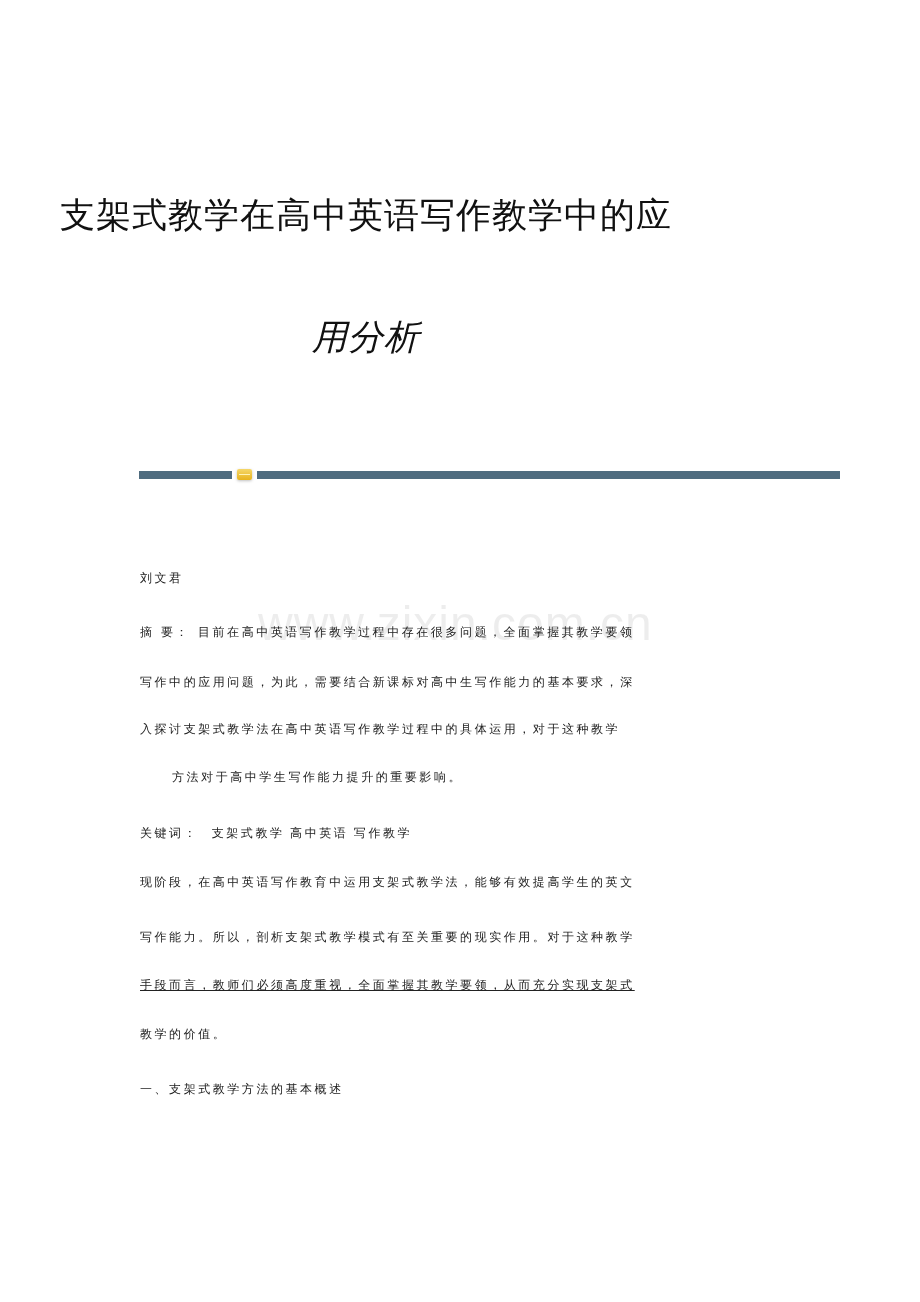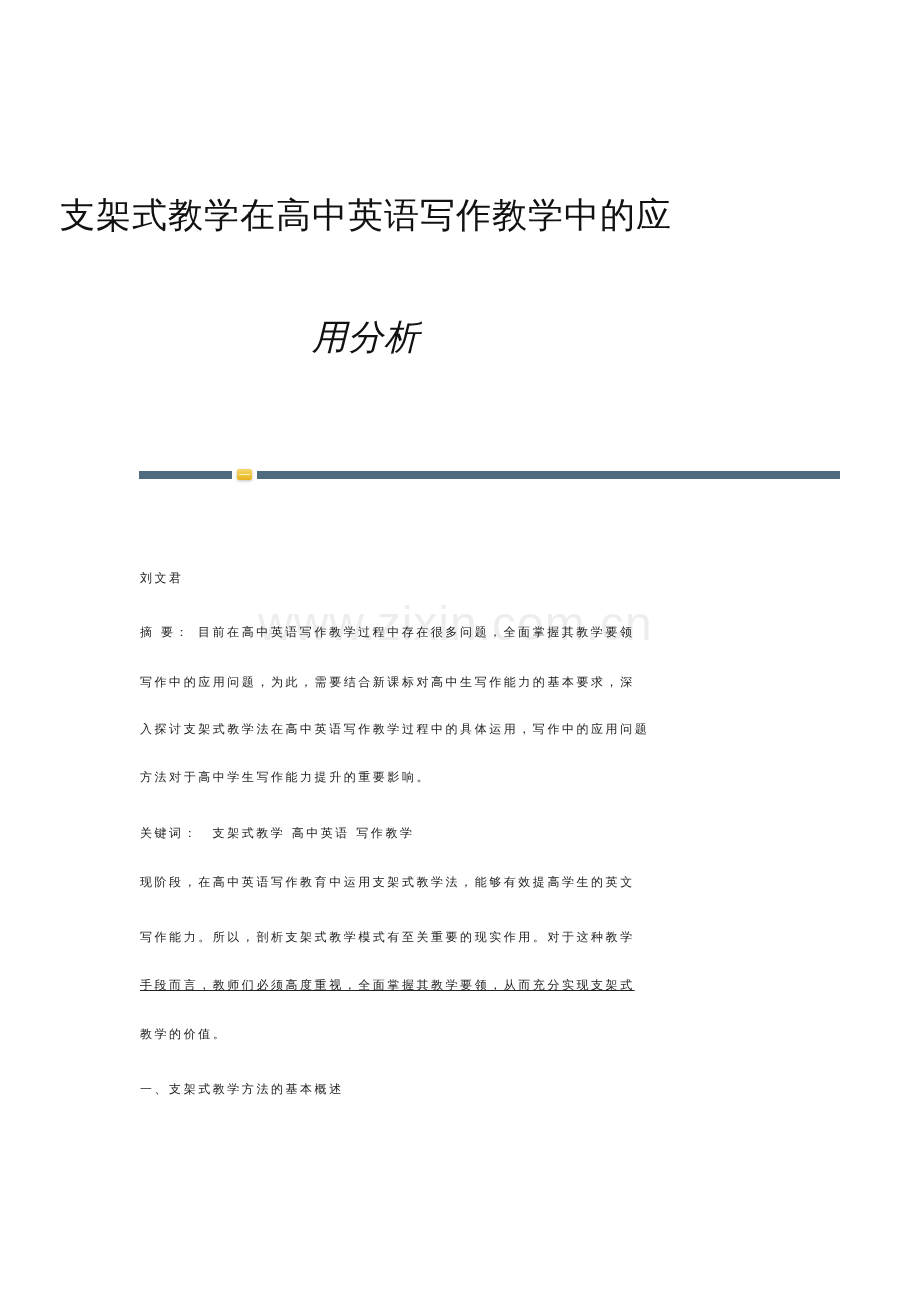--- a/index.html
+++ b/index.html
@@ -49,24 +49,24 @@
   </div>
 
   <div class="watermark">www.zixin.com.cn</div>
 
   <div class="line" style="top:570px;">刘文君</div>
 
   <div class="line" style="top:624px;">
     <span>摘 要：</span><span class="label-gap"></span><span>目前在高中英语写作教学过程中存在很多问题，全面掌握其教学要领</span>
   </div>
   <div class="line" style="top:674px;">写作中的应用问题，为此，需要结合新课标对高中生写作能力的基本要求，深</div>
-  <div class="line" style="top:721px;">入探讨支架式教学法在高中英语写作教学过程中的具体运用，写作中的应用问题</div>
-  <div class="line" style="top:769px;">方法对于高中学生写作能力提升的重要影响。</div>
+  <div class="line" style="top:721px;">入探讨支架式教学法在高中英语写作教学过程中的具体运用，对于这种教学</div>
+  <div class="line" style="top:769px;margin-left:32px;">方法对于高中学生写作能力提升的重要影响。</div>
 
-  <div class="line" style="top:825px;">
+  <div class="line" style="top:825px;font-family:Liberation Serif, serif;">
     <span>关键词：</span><span class="label-gap"></span>
     <span>支架式教学</span>
     <span>高中英语</span>
     <span>写作教学</span>
   </div>
 
   <div class="line" style="top:874px;text-align:center;">现阶段，在高中英语写作教育中运用支架式教学法，能够有效提高学生的英文</div>
   <div class="line" style="top:929px;">写作能力。所以，剖析支架式教学模式有至关重要的现实作用。对于这种教学</div>
   <div class="line" style="top:977px;text-decoration:underline;">手段而言，教师们必须高度重视，全面掌握其教学要领，从而充分实现支架式</div>
   <div class="line" style="top:1026px;">教学的价值。</div>

